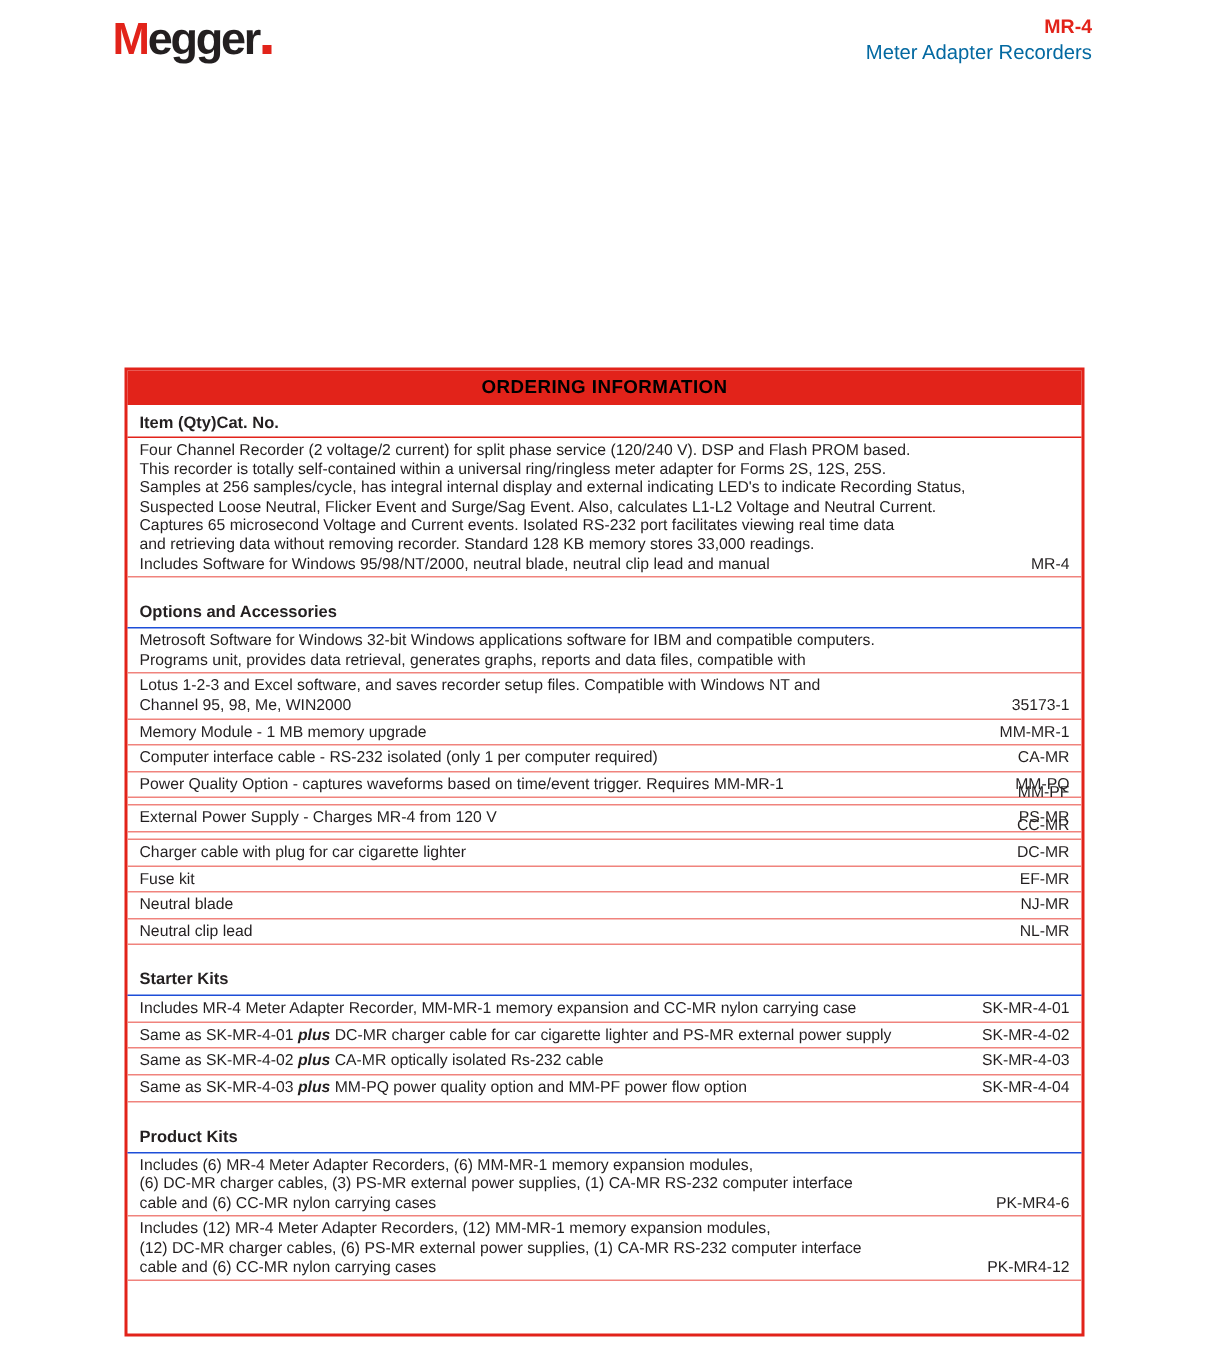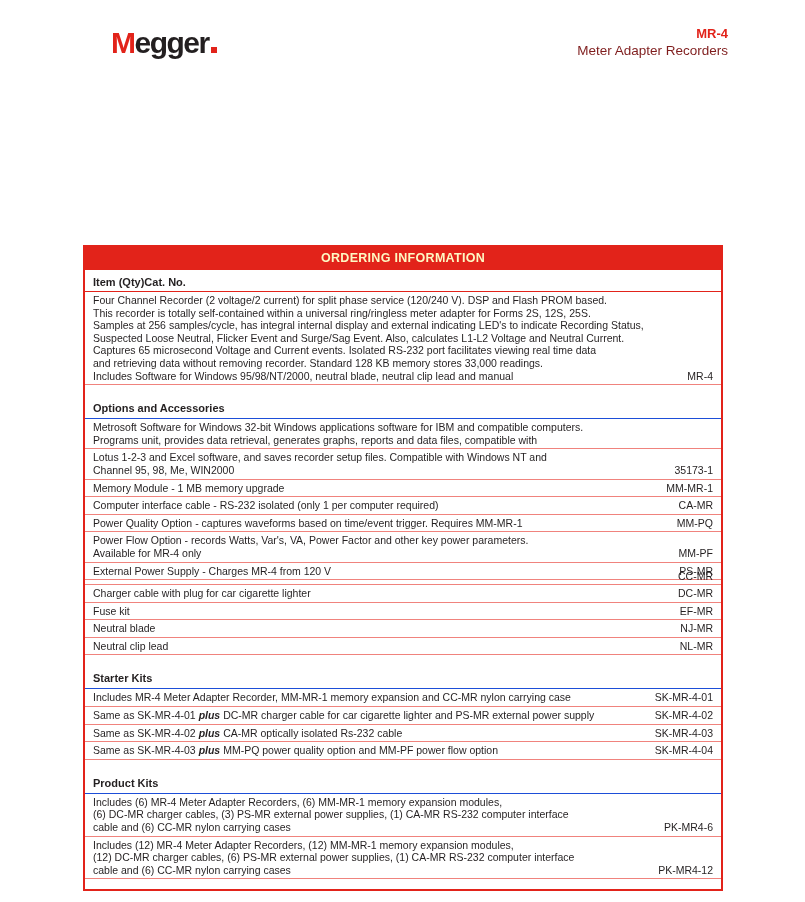--- a/index.html
+++ b/index.html
@@ -6,44 +6,44 @@
   html,body { background:#ffffff; }
   body {
     font-family: "Liberation Sans", "DejaVu Sans", sans-serif;
     color:#231f20;
     width:805px; height:902px;
     position:relative;
     overflow:hidden;
   }
 
   
-  .page-header { position:absolute; top:26px; left:75px; right:77px; height:50px;margin-left:36px; }
+  .page-header { position:absolute; top:10px; left:75px; right:77px; height:50px; }
   .logo {
     position:absolute; left:0; top:2px;
     font-size:30px; font-weight:bold; letter-spacing:-1.5px;
     color:#231f20; line-height:30px;
   }
   .logo .logo-m { color:#e2231a; }
   .logo .logo-dot {
     display:inline-block; width:6px; height:6px; background:#e2231a;
     margin-left:2px;
   }
   .header-right { position:absolute; right:0; top:0; text-align:right; }
   .model { color:#e2231a; font-weight:bold; font-size:13px; line-height:16px; }
-  .subtitle { color:#7f1d1d; font-size:13.5px; line-height:17px; }
+  .subtitle { color:#0369a1; font-size:13.5px; line-height:17px; }
 
   
   .ordering-table {
     position:absolute; left:83px; top:245px; width:640px;
     min-height:646px;
     border:2px solid #e2231a;
     background:#fff;
   }
   .bar {
-    background:#e2231a; color:#fef9c3;
+    background:#e2231a; color:#000000;
     text-align:center; font-weight:bold; font-size:12.5px;
     letter-spacing:0.3px;
     padding:4px 0 5px;
   }
   .colhead {
     display:flex; justify-content:flex-start;
     font-weight:bold; font-size:11px;
     padding:6px 8px 3px;
     border-bottom:1.5px solid #e2231a;
   }
@@ -126,24 +126,20 @@
           </div>
           <div class="cat">CA-MR</div>
         </div>
         <div class="row">
           <div>
             <div class="tline">Power Quality Option - captures waveforms based on time/event trigger. Requires MM-MR-1</div>
           </div>
           <div class="cat">MM-PQ</div>
         </div>
         <div class="row">
-          <div>
-            <div class="tline">Power Flow Option - records Watts, Var's, VA, Power Factor and other key power parameters.</div>
-            <div class="tline">Available for MR-4 only</div>
-          </div>
           <div class="cat">MM-PF</div>
         </div>
         <div class="row">
           <div>
             <div class="tline">External Power Supply - Charges MR-4 from 120 V</div>
           </div>
           <div class="cat">PS-MR</div>
         </div>
         <div class="row">
           <div class="cat">CC-MR</div>

